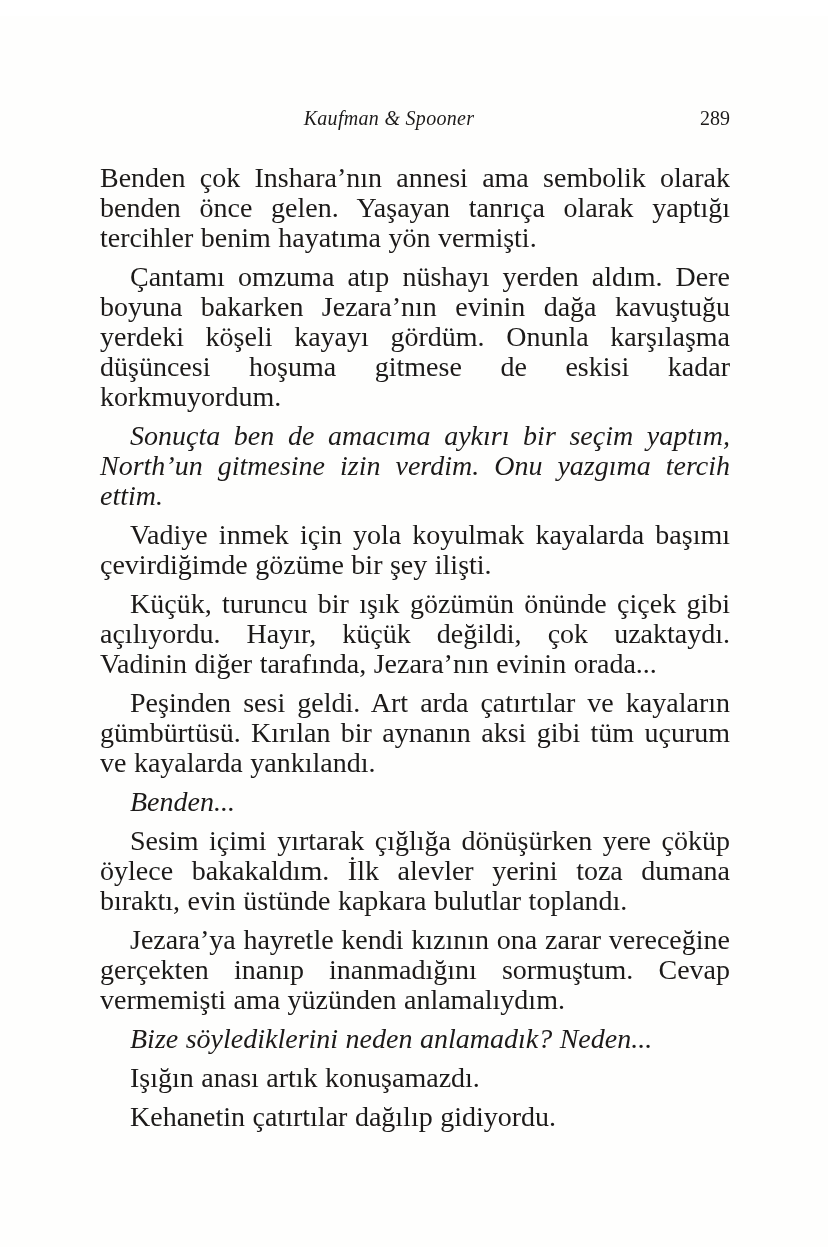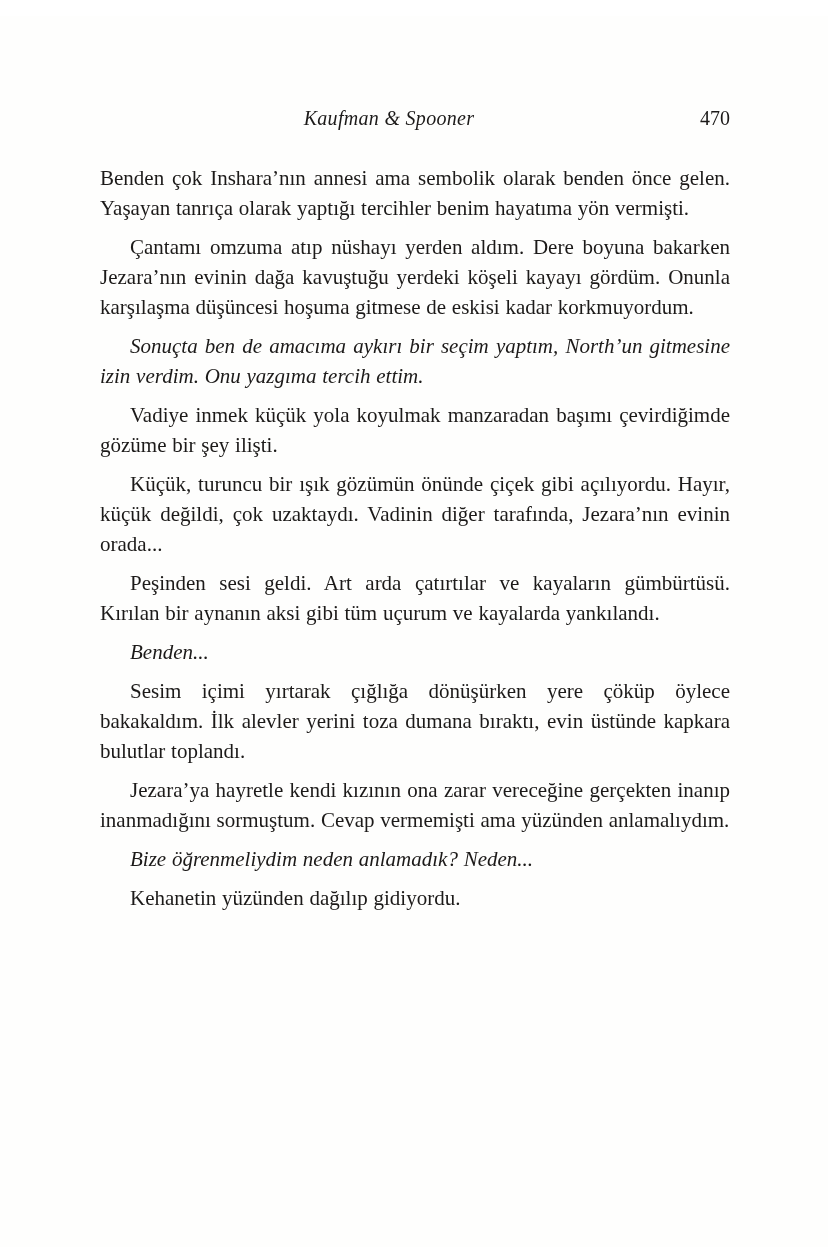--- a/index.html
+++ b/index.html
@@ -35,48 +35,49 @@
     letter-spacing: 0.3px;
     white-space: nowrap;
   }
   .page-number {
     grid-column: 3;
     justify-self: end;
     font-style: normal;
   }
   .body-text p {
     margin: 0 0 9px 0;
-    font-size: 21px;
+    font-size: 28px;
     line-height: 30px;
     text-align: justify;
     text-indent: 30px;
     word-spacing: 0.5px;
   }
   .body-text p.no-indent {
     text-indent: 0;
   }
   .body-text .seg-italic {
     font-style: italic;
   }
 </style>
 </head>
 <body>
 
 <div class="page">
   <header class="page-header">
     <span class="running-title">Kaufman &amp; Spooner</span>
-    <span class="page-number">470</span>
+    <span class="page-number">289</span>
   </header>
 
   <main class="body-text" id="body-text">
       <p class="no-indent"><span>Benden çok Inshara’nın annesi ama sembolik olarak benden önce gelen. Yaşayan tanrıça olarak yaptığı tercihler benim hayatıma yön vermişti.</span></p>
       <p><span>Çantamı omzuma atıp nüshayı yerden aldım. Dere boyuna bakarken Jezara’nın evinin dağa kavuştuğu yerdeki köşeli kayayı gördüm. Onunla karşılaşma düşüncesi hoşuma gitmese de eskisi kadar korkmuyordum.</span></p>
       <p><span class="seg-italic">Sonuçta ben de amacıma aykırı bir seçim yaptım, North’un gitmesine izin verdim. Onu yazgıma tercih ettim.</span></p>
-      <p><span>Vadiye inmek küçük yola koyulmak manzaradan başımı çevirdiğimde gözüme bir şey ilişti.</span></p>
+      <p><span>Vadiye inmek için yola koyulmak kayalarda başımı çevirdiğimde gözüme bir şey ilişti.</span></p>
       <p><span>Küçük, turuncu bir ışık gözümün önünde çiçek gibi açılıyordu. Hayır, küçük değildi, çok uzaktaydı. Vadinin diğer tarafında, Jezara’nın evinin orada...</span></p>
       <p><span>Peşinden sesi geldi. Art arda çatırtılar ve kayaların gümbürtüsü. Kırılan bir aynanın aksi gibi tüm uçurum ve kayalarda yankılandı.</span></p>
       <p><span class="seg-italic">Benden...</span></p>
       <p><span>Sesim içimi yırtarak çığlığa dönüşürken yere çöküp öylece bakakaldım. İlk alevler yerini toza dumana bıraktı, evin üstünde kapkara bulutlar toplandı.</span></p>
       <p><span>Jezara’ya hayretle kendi kızının ona zarar vereceğine gerçekten inanıp inanmadığını sormuştum. Cevap vermemişti ama yüzünden anlamalıydım.</span></p>
-      <p><span class="seg-italic">Bize öğrenmeliydim neden anlamadık? Neden...</span></p>
-      <p><span>Kehanetin yüzünden dağılıp gidiyordu.</span></p>
+      <p><span class="seg-italic">Bize söylediklerini neden anlamadık? Neden...</span></p>
+      <p><span>Işığın anası artık konuşamazdı.</span></p>
+      <p><span>Kehanetin çatırtılar dağılıp gidiyordu.</span></p>
     </main>
 </div>
 
 </body></html>

